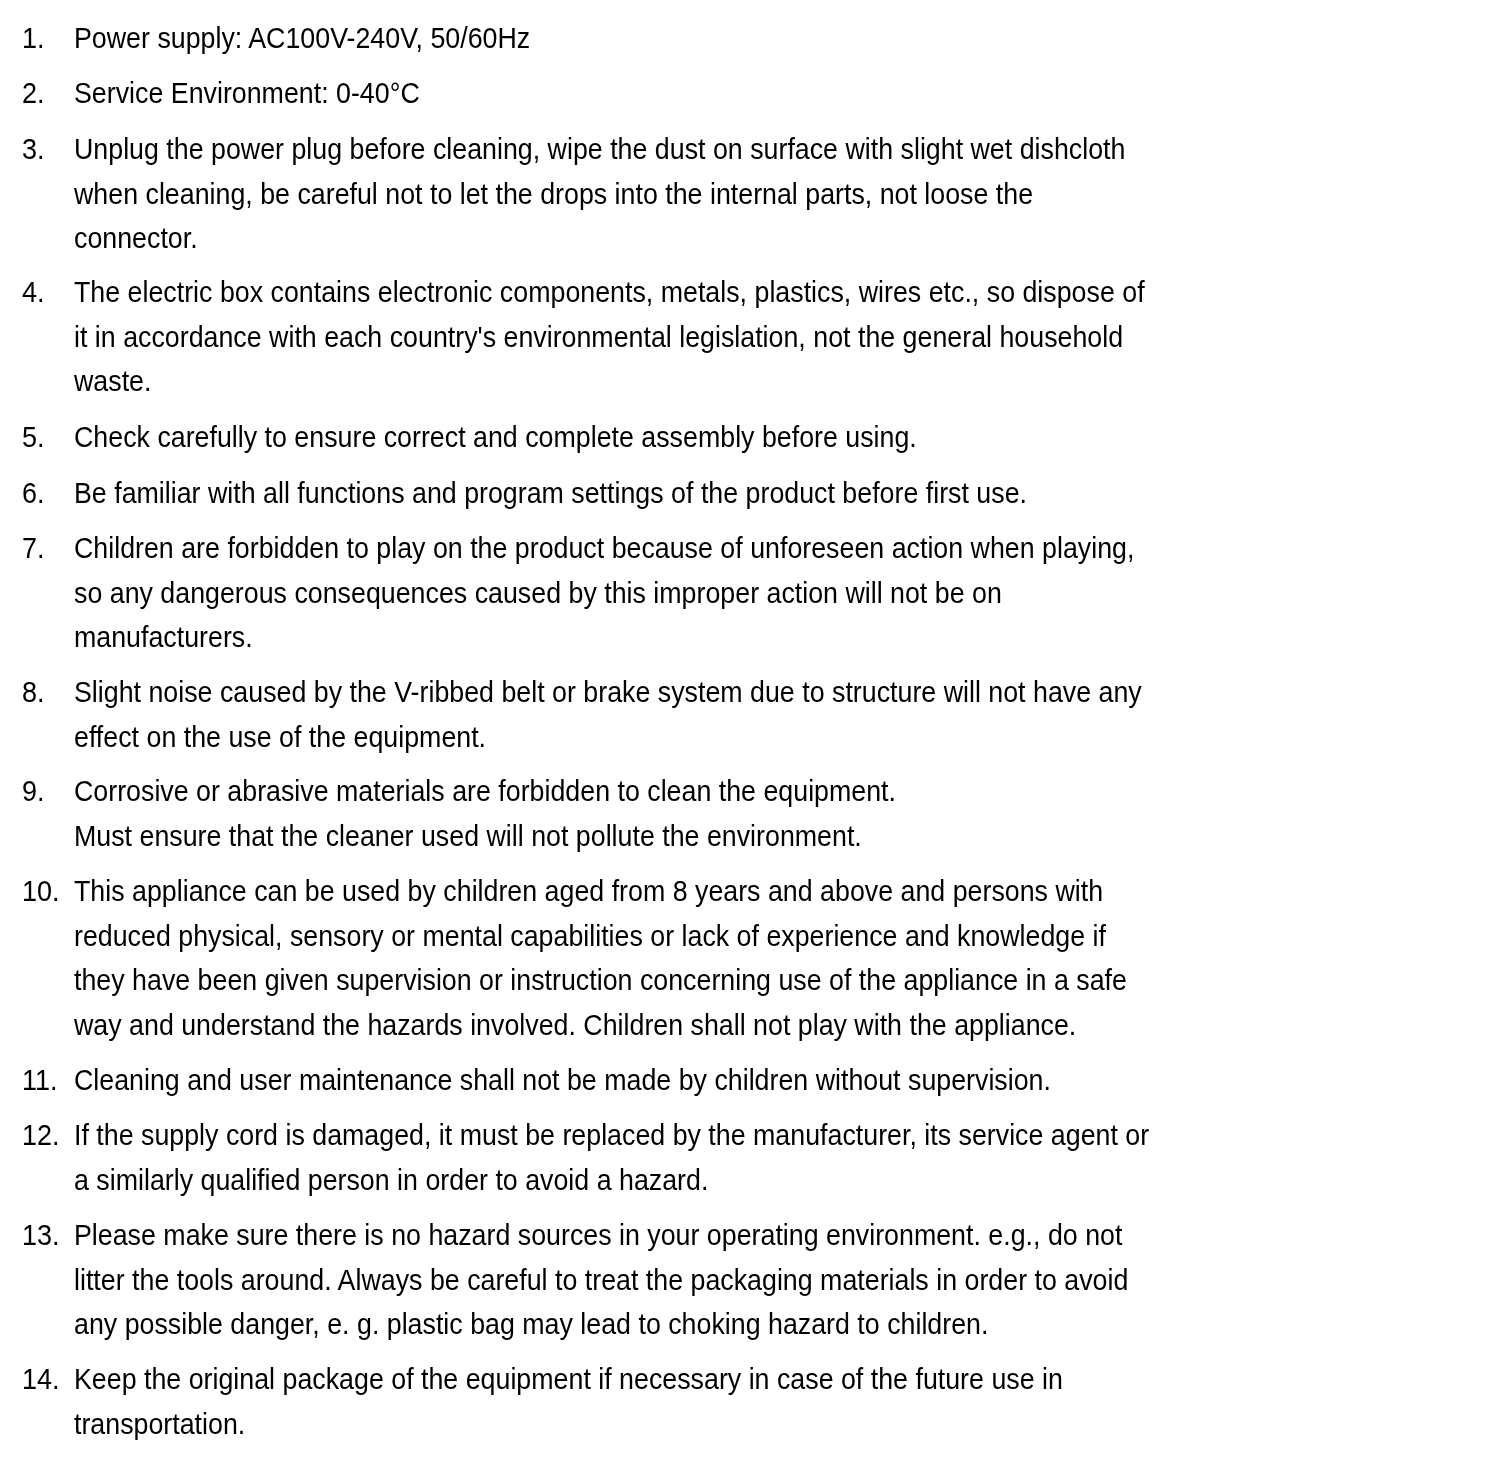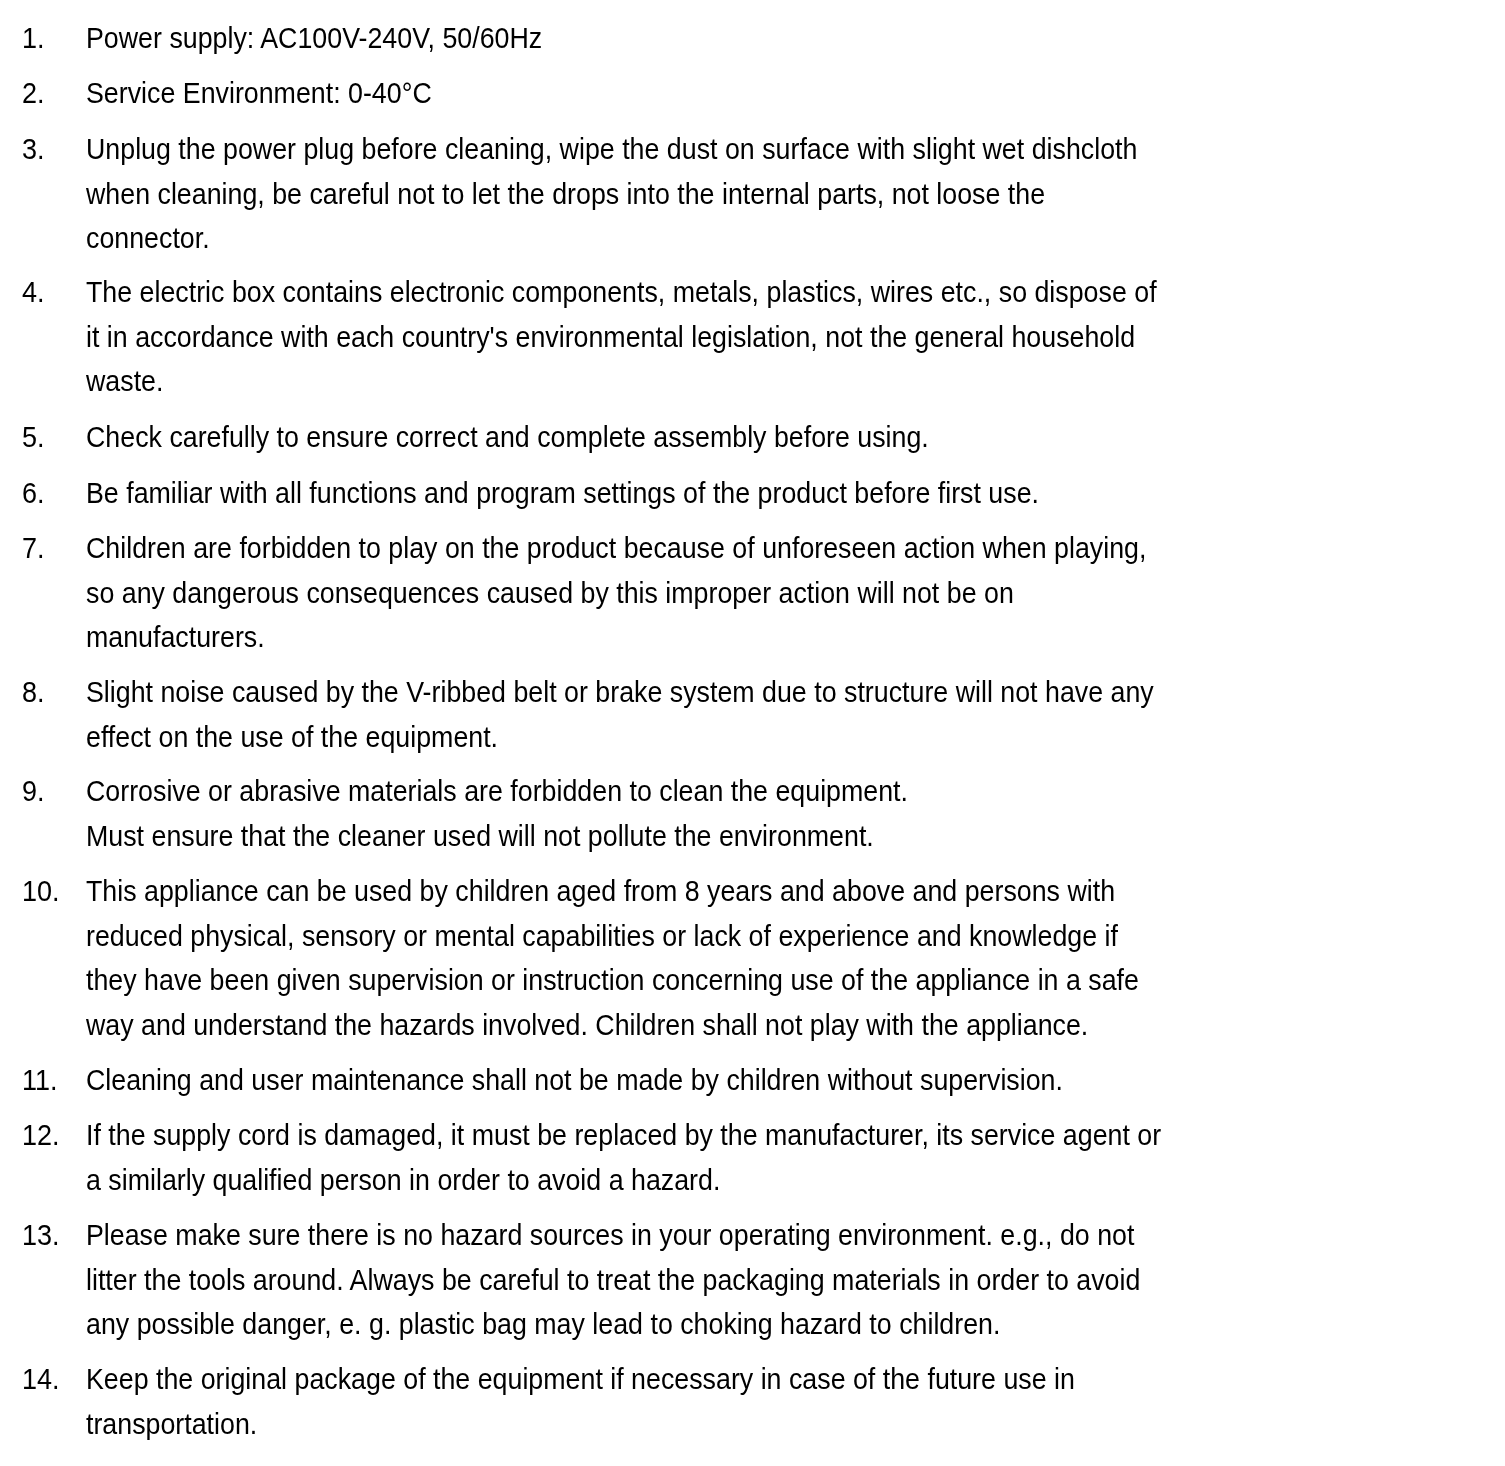--- a/index.html
+++ b/index.html
@@ -31,21 +31,21 @@
       left: 22px;
       top: 0;
       font-size: 30px;
       line-height: 44px;
       white-space: nowrap;
       transform-origin: left top;
       transform: scaleX(0.9);
     }
     .lines {
       position: absolute;
-      left: 86px;
+      left: 74px;
       top: 0;
     }
     .line {
       display: block;
       font-size: 30px;
       line-height: 44.5px;
       height: 44.5px;
       white-space: nowrap;
       transform-origin: left top;
     }

